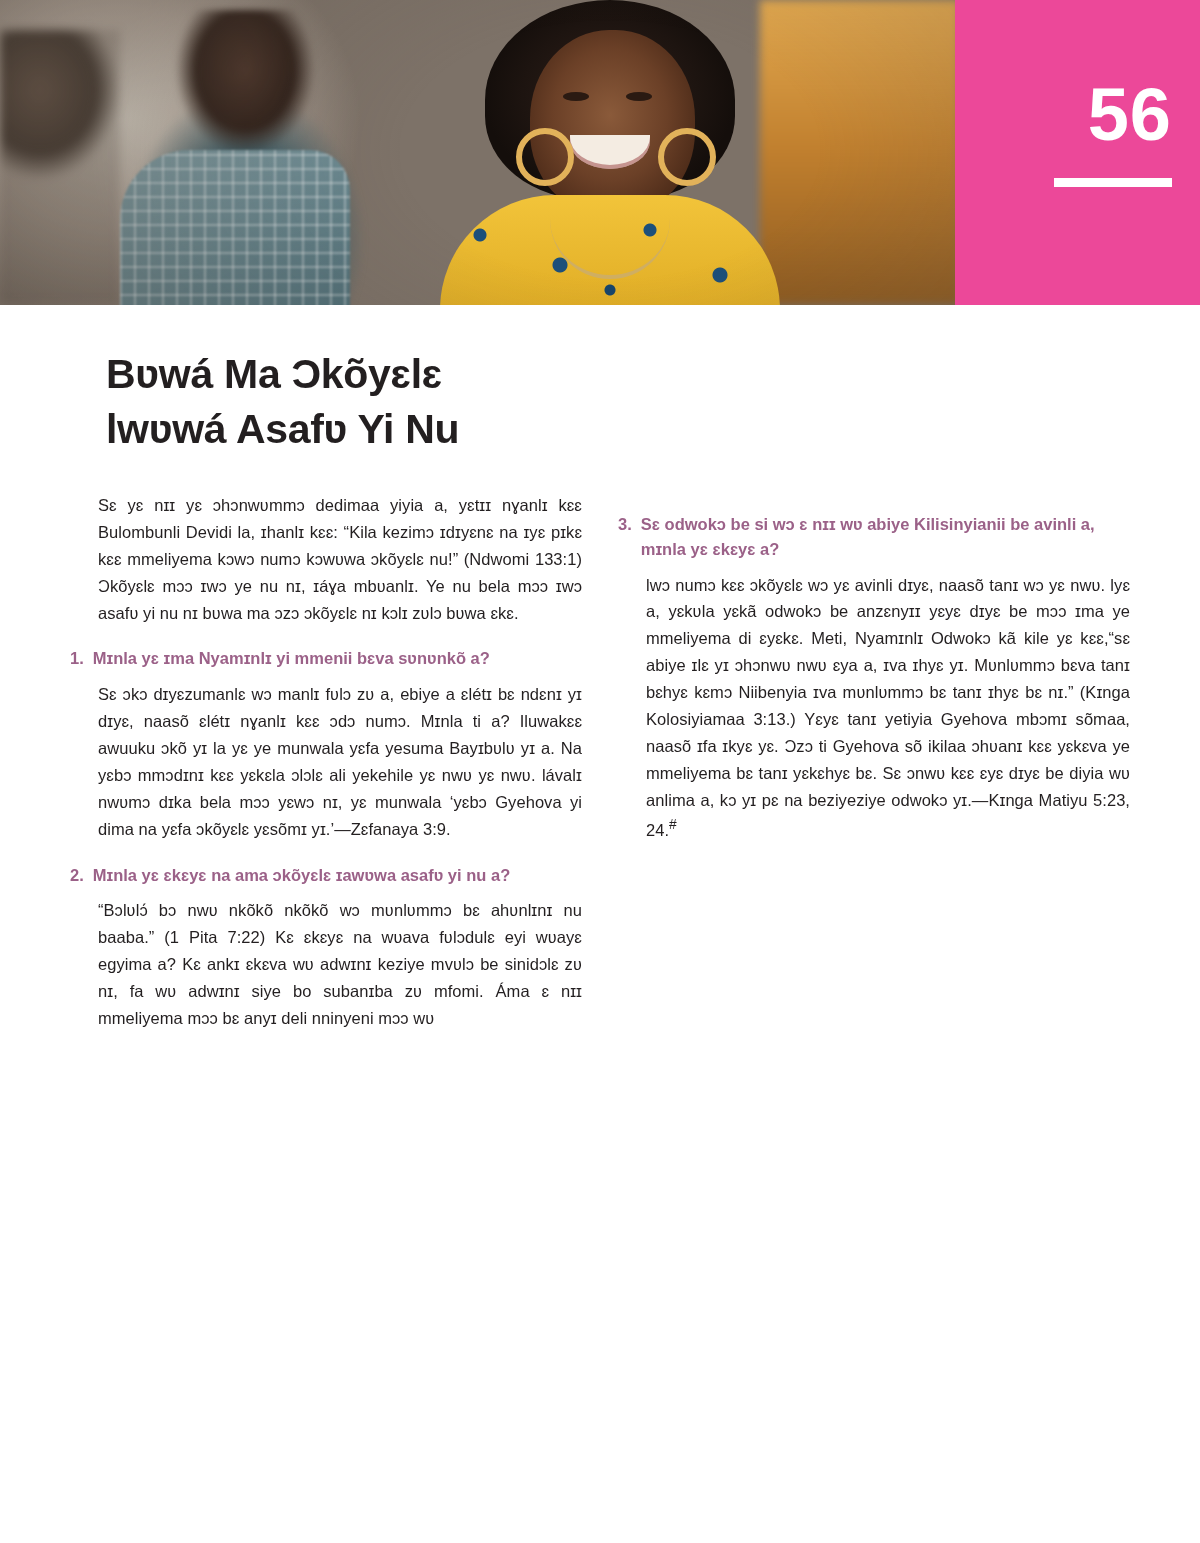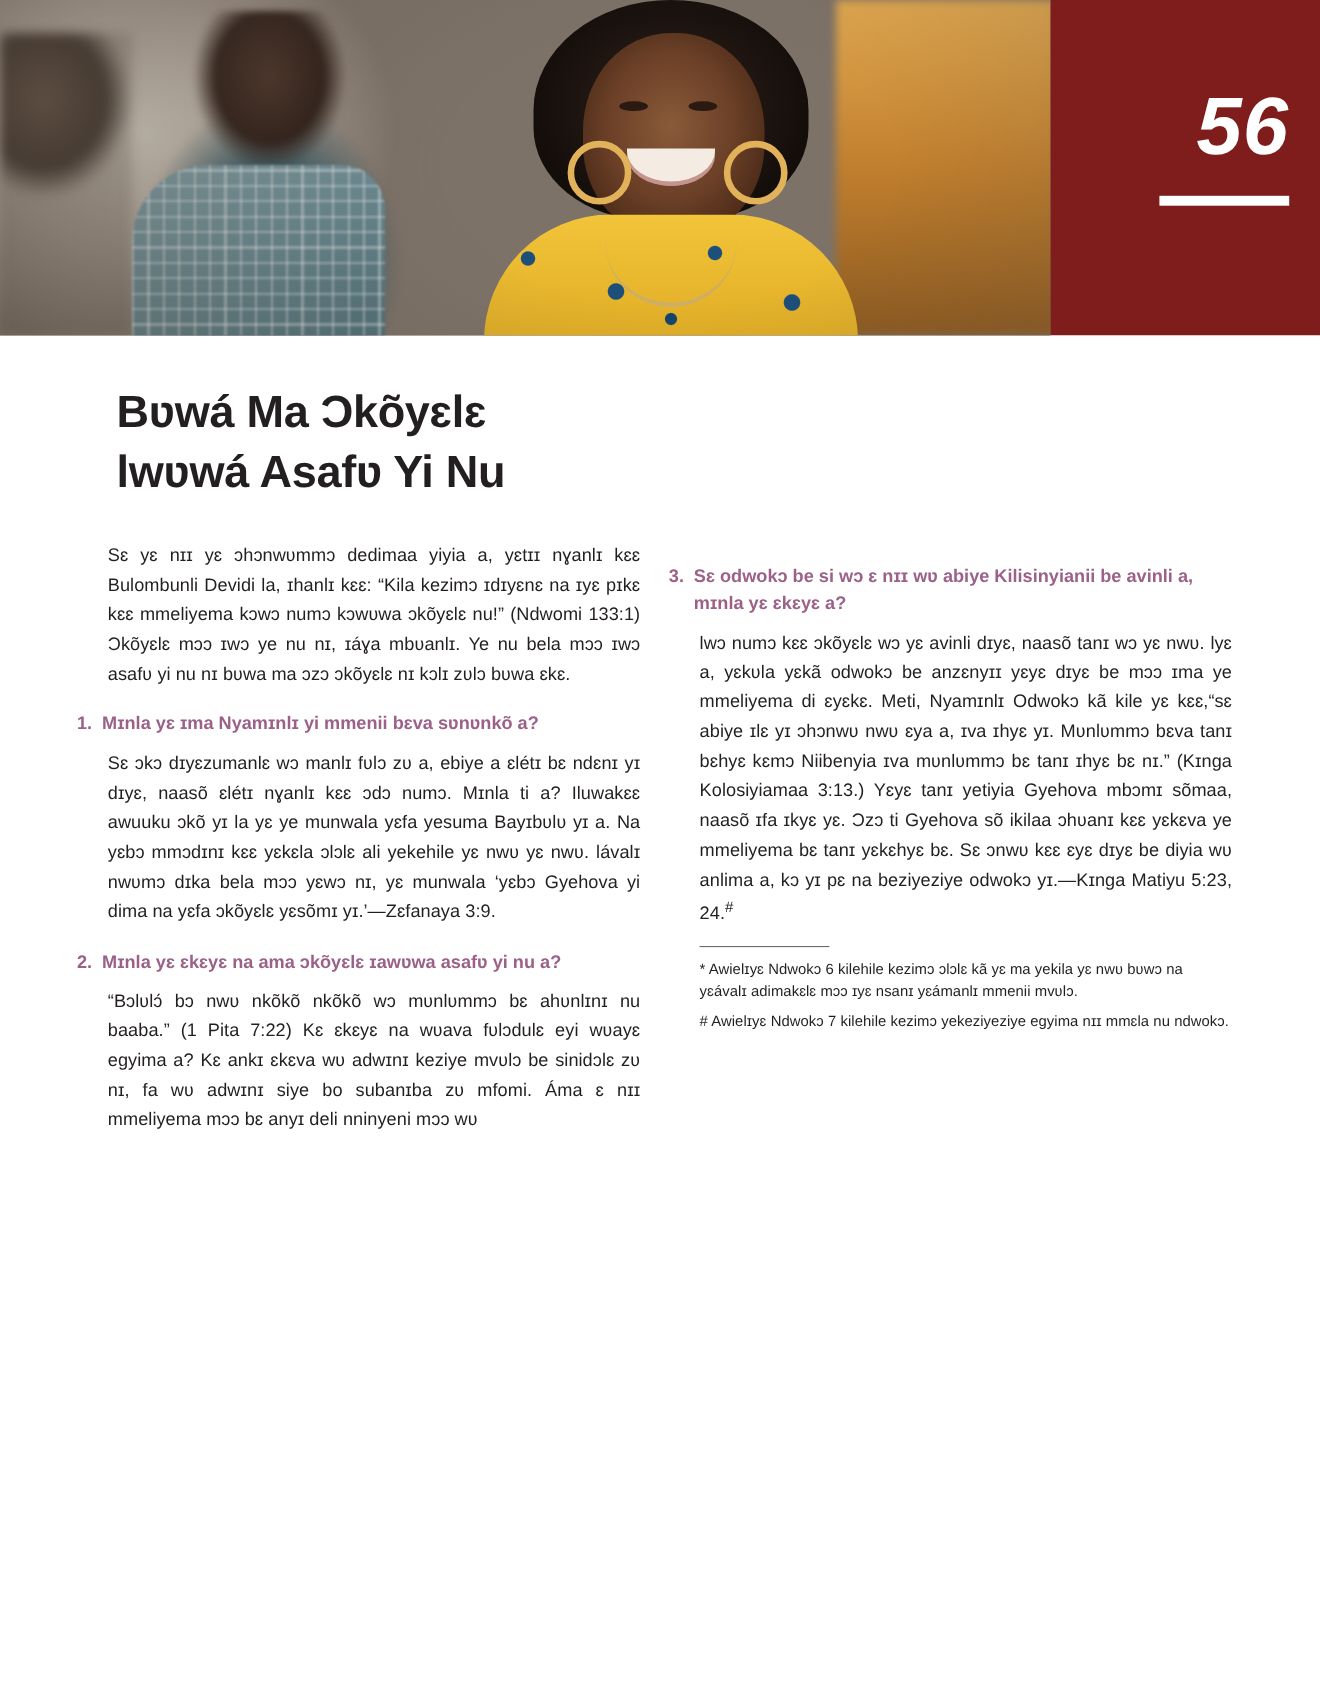--- a/index.html
+++ b/index.html
@@ -143,23 +143,22 @@
   .hero-photo .soft {
     position: absolute; inset: 0;
     backdrop-filter: blur(0px);
     background: radial-gradient(ellipse 520px 320px at 610px 150px, rgba(255,255,255,0) 40%, rgba(90,80,70,.25) 100%);
   }
 
   .hero-number-panel {
     position: absolute;
     left: 955px; top: 0;
     width: 245px; height: 305px;
-    background: #7f1d1d;
+    background: #ec4899;
     color: #ffffff;
-    font-style: italic;
   }
   .hero-number {
     position: absolute;
     right: 28px; top: 78px;
     font-size: 74px;
     font-weight: 700;
     letter-spacing: 1px;
     line-height: 1;
   }
   .hero-rule {
@@ -179,21 +178,21 @@
     font-weight: 700;
     color: #231f20;
     letter-spacing: -0.3px;
     margin-left: 36px;
   }
 
   
   .columns {
     margin: 36px 70px 0 70px;
     display: flex;
-    gap: 26px;
+    gap: 36px;
   }
   .col {
     width: 512px;
   }
   p {
     margin: 0 0 14px 0;
     font-size: 16.5px;
     line-height: 1.63;
     text-align: justify;
     letter-spacing: 0.05px;
@@ -300,20 +299,15 @@
   <div class="col">
 
 
     <div class="q-item">
       <span class="q-num">3.</span>
       <span class="q-text">Sɛ odwokɔ be si wɔ ɛ nɪɪ wʋ abiye Kilisinyianii be avinli a, mɪnla yɛ ɛkɛyɛ a?</span>
     </div>
 
     <p class="indent"><span>lwɔ numɔ kɛɛ ɔkõyɛlɛ wɔ yɛ avinli dɪyɛ, naasõ tanɪ wɔ yɛ nwʋ. lyɛ a, yɛkʋla yɛkã odwokɔ be anzɛnyɪɪ yɛyɛ dɪyɛ be mɔɔ ɪma ye mmeliyema di ɛyɛkɛ. Meti, Nyamɪnlɪ Odwokɔ kã kile yɛ kɛɛ,</span><b>“sɛ abiye ɪlɛ yɪ ɔhɔnwʋ nwʋ ɛya a, ɪva ɪhyɛ yɪ. Mʋnlʋmmɔ bɛva tanɪ bɛhyɛ kɛmɔ Niibenyia ɪva mʋnlʋmmɔ bɛ tanɪ ɪhyɛ bɛ nɪ.”</b><span> (Kɪnga Kolosiyiamaa 3:13.) Yɛyɛ tanɪ yetiyia Gyehova mbɔmɪ sõmaa, naasõ ɪfa ɪkyɛ yɛ. Ɔzɔ ti Gyehova sõ ikilaa ɔhʋanɪ kɛɛ yɛkɛva ye mmeliyema bɛ tanɪ yɛkɛhyɛ bɛ. Sɛ ɔnwʋ kɛɛ ɛyɛ dɪyɛ be diyia wʋ anlima a, kɔ yɪ pɛ na beziyeziye odwokɔ yɪ.—Kɪnga Matiyu 5:23, 24.</span><sup>#</sup></p>
 
-    <div class="footnotes">
-      <div class="fn-rule"></div>
-      <p class="fn">* Awielɪyɛ Ndwokɔ 6 kilehile kezimɔ ɔlɔlɛ kã yɛ ma yekila yɛ nwʋ bʋwɔ na yɛávalɪ adimakɛlɛ mɔɔ ɪyɛ nsanɪ yɛámanlɪ mmenii mvʋlɔ.</p>
-      <p class="fn"># Awielɪyɛ Ndwokɔ 7 kilehile kezimɔ yekeziyeziye egyima nɪɪ mmɛla nu ndwokɔ.</p>
-    </div>
 
   </div>
 </div>
 
 </body></html>

